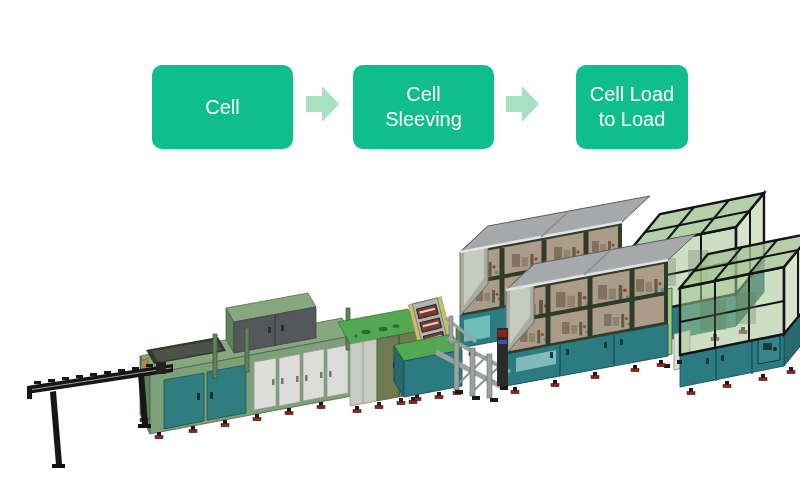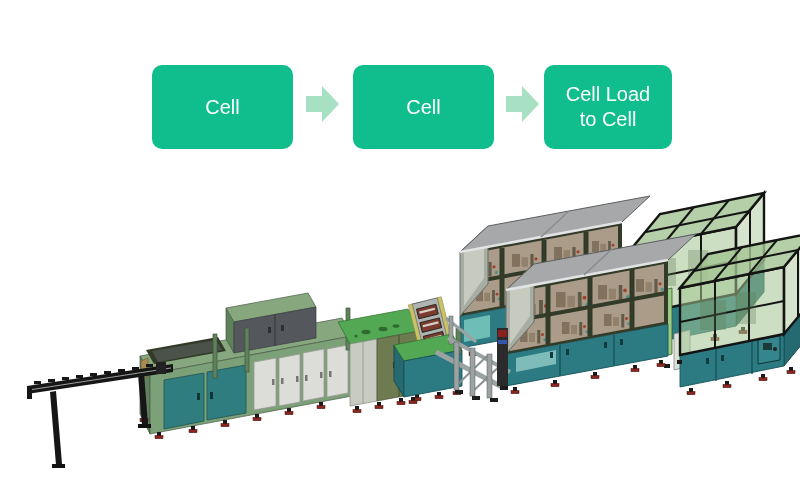--- a/index.html
+++ b/index.html
@@ -47,27 +47,28 @@
 
   <div>
     <div class="flow-box" style="left:152px;width:141px">
       <span>Cell</span>
     </div>
     <svg class="flow-arrow" style="left:306px" width="34" height="38" viewBox="0 0 34 38">
       <polygon class="f-arrow" points="0,11 16,11 16,1 33,19 16,37 16,27 0,27"></polygon>
     </svg>
     <div class="flow-box" style="left:353px;width:141px">
       <span>Cell</span>
+      <span>Sleeving</span>
     </div>
     <svg class="flow-arrow" style="left:506px" width="34" height="38" viewBox="0 0 34 38">
       <polygon class="f-arrow" points="0,11 16,11 16,1 33,19 16,37 16,27 0,27"></polygon>
     </svg>
-    <div class="flow-box" style="left:544px;width:128px">
+    <div class="flow-box" style="left:576px;width:112px">
       <span>Cell Load</span>
-      <span>to Cell</span>
+      <span>to Load</span>
     </div>
   </div>
 
   <svg class="machinery" width="800" height="494" viewBox="0 0 800 494">
     <defs>
       <g id="foot">
         <rect x="1" y="0" width="4" height="4" fill="#1a1a1a"></rect>
         <rect x="-1" y="3.5" width="8" height="3.2" fill="var(--foot-red)" stroke="#3a0f0a" stroke-width=".5"></rect>
       </g>
       <g id="innards" opacity=".85">

